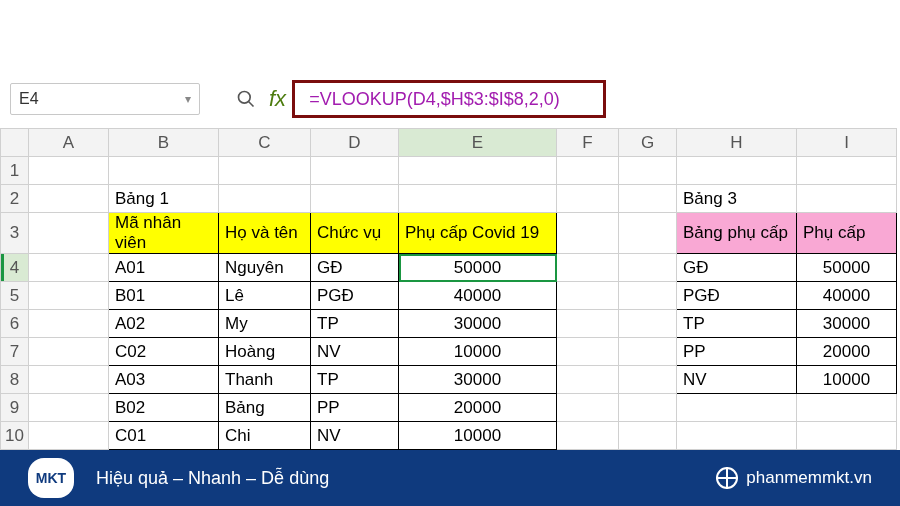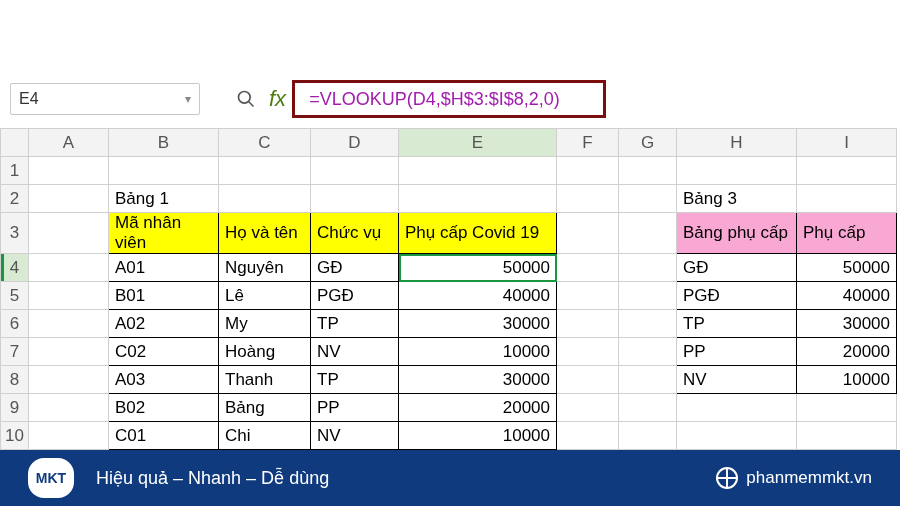--- a/index.html
+++ b/index.html
@@ -19,21 +19,21 @@
   table.grid th,table.grid td{border:1px solid #d0d0d0;font-size:17px;box-sizing:border-box;height:28px;}
   table.grid th{background:#f3f3f3;color:#555;font-weight:normal;text-align:center;position:relative;}
   th.colh{height:26px;}
   th.rowh{width:28px;text-align:center;}
   td{padding:0 6px;background:#fff;color:#000;}
   .hdrSel{background:#d9ead3 !important;}
   .rowSel{background:#d9ead3 !important;}
   .rowSelMark::after{content:"";position:absolute;left:0;top:0;bottom:0;width:3px;background:#1a9641;}
   
   .dcell{border:1px solid #000 !important;}
-  .dcell.right{text-align:right;}
+  .dcell.right{text-align:center;}
   .yhead{background:#ffff00;font-weight:normal;}
   .ohead{background:#f9a8d4;font-weight:normal;}
   .sel{outline:2px solid #1a9641;outline-offset:-2px;text-align:right;}
   
   .footer{position:absolute;left:0;right:0;bottom:0;height:56px;background:#0f3a7e;color:#fff;display:flex;align-items:center;justify-content:space-between;padding:0 28px;font-size:18px;}
   .footer .left{display:flex;align-items:center;gap:22px;}
   .logo{width:46px;height:40px;background:#fff;border-radius:16px;display:flex;align-items:center;justify-content:center;color:#0f3a7e;font-weight:bold;font-size:14px;line-height:1;}
   .footer .right{display:flex;align-items:center;gap:8px;font-size:17px;margin-left:44px;}
   .globe{width:18px;height:18px;border:2px solid #fff;border-radius:50%;position:relative;}
   .globe::before{content:"";position:absolute;left:50%;top:-2px;bottom:-2px;width:2px;background:#fff;transform:translateX(-50%);} 

